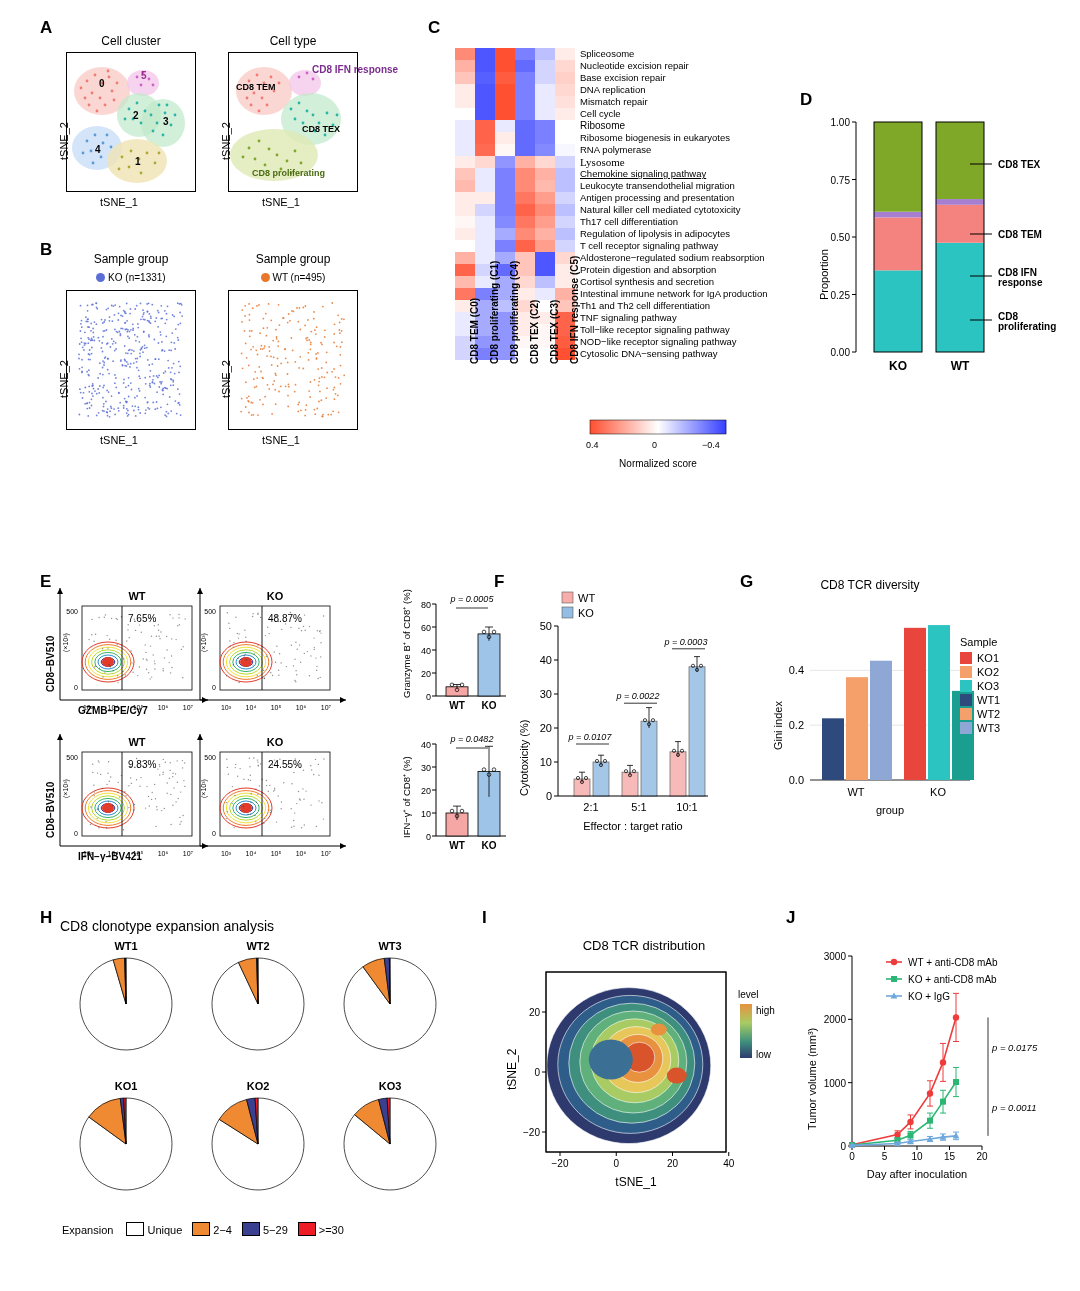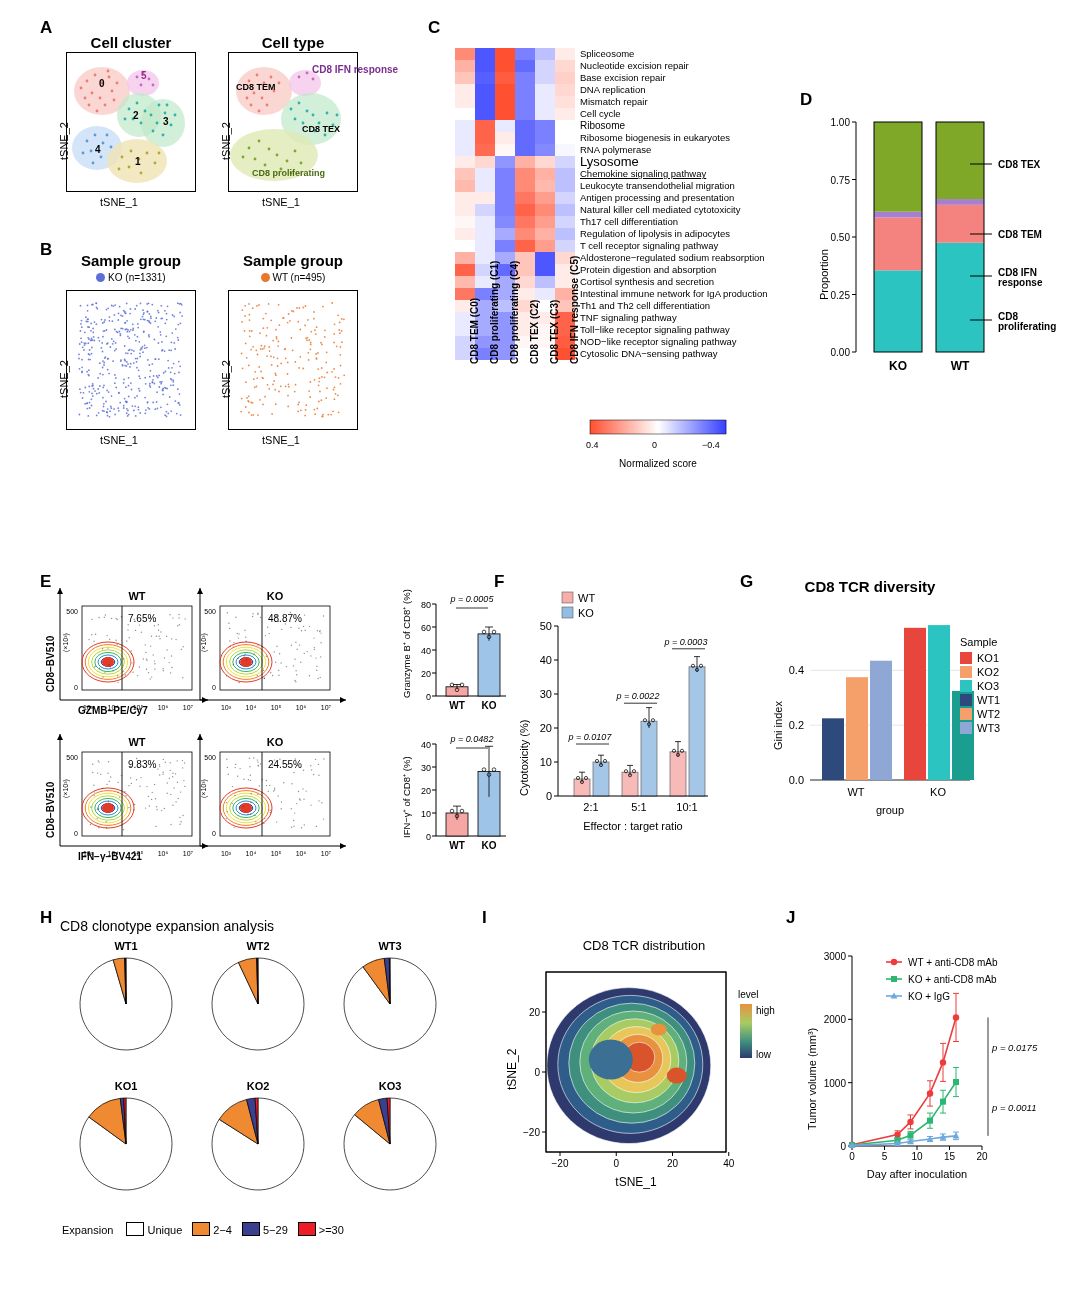--- a/index.html
+++ b/index.html
@@ -2,21 +2,21 @@
 <html><head>
 <meta charset="utf-8">
 <style>
   html,body{margin:0;padding:0;background:#fff;}
   body{width:1080px;height:1291px;position:relative;font-family:"Liberation Sans",sans-serif;color:#000;}
   .panel-letter{position:absolute;font-size:17px;font-weight:700;}
   .lbl{position:absolute;font-size:11px;}
   .lbl-b{position:absolute;font-size:11px;font-weight:700;}
   .box{position:absolute;border:1px solid #000;box-sizing:border-box;}
   .rot{transform-origin:0 0;transform:rotate(-90deg);white-space:nowrap;}
-  .ttl{position:absolute;font-size:15px;text-align:center;font-weight:bold;}
+  .ttl{position:absolute;font-size:12px;text-align:center;}
   svg{display:block;overflow:visible;}
 </style>
 </head>
 <body>
 
 <div class="panel-letter" style="left:40px;top:18px;">A</div>
 <div class="ttl" style="left:66px;top:34px;width:130px;">Cell cluster</div>
 <div class="ttl" style="left:228px;top:34px;width:130px;">Cell type</div>
 
 <div class="box" style="left:66px;top:52px;width:130px;height:140px;">
@@ -983,21 +983,21 @@
 <div id="c-rowlabels" style="position:absolute;left:580px;top:48px;">
     <div style="height: 12px; line-height: 12px; font-size: 9.5px; white-space: nowrap;">Spliceosome</div>
     <div style="height: 12px; line-height: 12px; font-size: 9.5px; white-space: nowrap;">Nucleotide excision repair</div>
     <div style="height: 12px; line-height: 12px; font-size: 9.5px; white-space: nowrap;">Base excision repair</div>
     <div style="height: 12px; line-height: 12px; font-size: 9.5px; white-space: nowrap;">DNA replication</div>
     <div style="height: 12px; line-height: 12px; font-size: 9.5px; white-space: nowrap;">Mismatch repair</div>
     <div style="height: 12px; line-height: 12px; font-size: 9.5px; white-space: nowrap;">Cell cycle</div>
     <div style="height: 12px; line-height: 12px; font-size: 10px; white-space: nowrap;">Ribosome</div>
     <div style="height: 12px; line-height: 12px; font-size: 9.5px; white-space: nowrap;">Ribosome biogenesis in eukaryotes</div>
     <div style="height: 12px; line-height: 12px; font-size: 9.5px; white-space: nowrap;">RNA polymerase</div>
-    <div style="height: 12px; line-height: 12px; font-size: 13px; white-space: nowrap;">Lysosome</div>
+    <div style="height: 12px; line-height: 12px; font-size: 11px; white-space: nowrap; font-family: Liberation Serif, serif;">Lysosome</div>
     <div style="height: 12px; line-height: 12px; font-size: 9.5px; white-space: nowrap; text-decoration: underline;">Chemokine signaling pathway</div>
     <div style="height: 12px; line-height: 12px; font-size: 9.5px; white-space: nowrap;">Leukocyte transendothelial migration</div>
     <div style="height: 12px; line-height: 12px; font-size: 9.5px; white-space: nowrap;">Antigen processing and presentation</div>
     <div style="height: 12px; line-height: 12px; font-size: 9.5px; white-space: nowrap;">Natural killer cell mediated cytotoxicity</div>
     <div style="height: 12px; line-height: 12px; font-size: 9.5px; white-space: nowrap;">Th17 cell differentiation</div>
     <div style="height: 12px; line-height: 12px; font-size: 9.5px; white-space: nowrap;">Regulation of lipolysis in adipocytes</div>
     <div style="height: 12px; line-height: 12px; font-size: 9.5px; white-space: nowrap;">T cell receptor signaling pathway</div>
     <div style="height: 12px; line-height: 12px; font-size: 9.5px; white-space: nowrap;">Aldosterone−regulated sodium reabsorption</div>
     <div style="height: 12px; line-height: 12px; font-size: 9.5px; white-space: nowrap;">Protein digestion and absorption</div>
     <div style="height: 12px; line-height: 12px; font-size: 9.5px; white-space: nowrap;">Cortisol synthesis and secretion</div>

